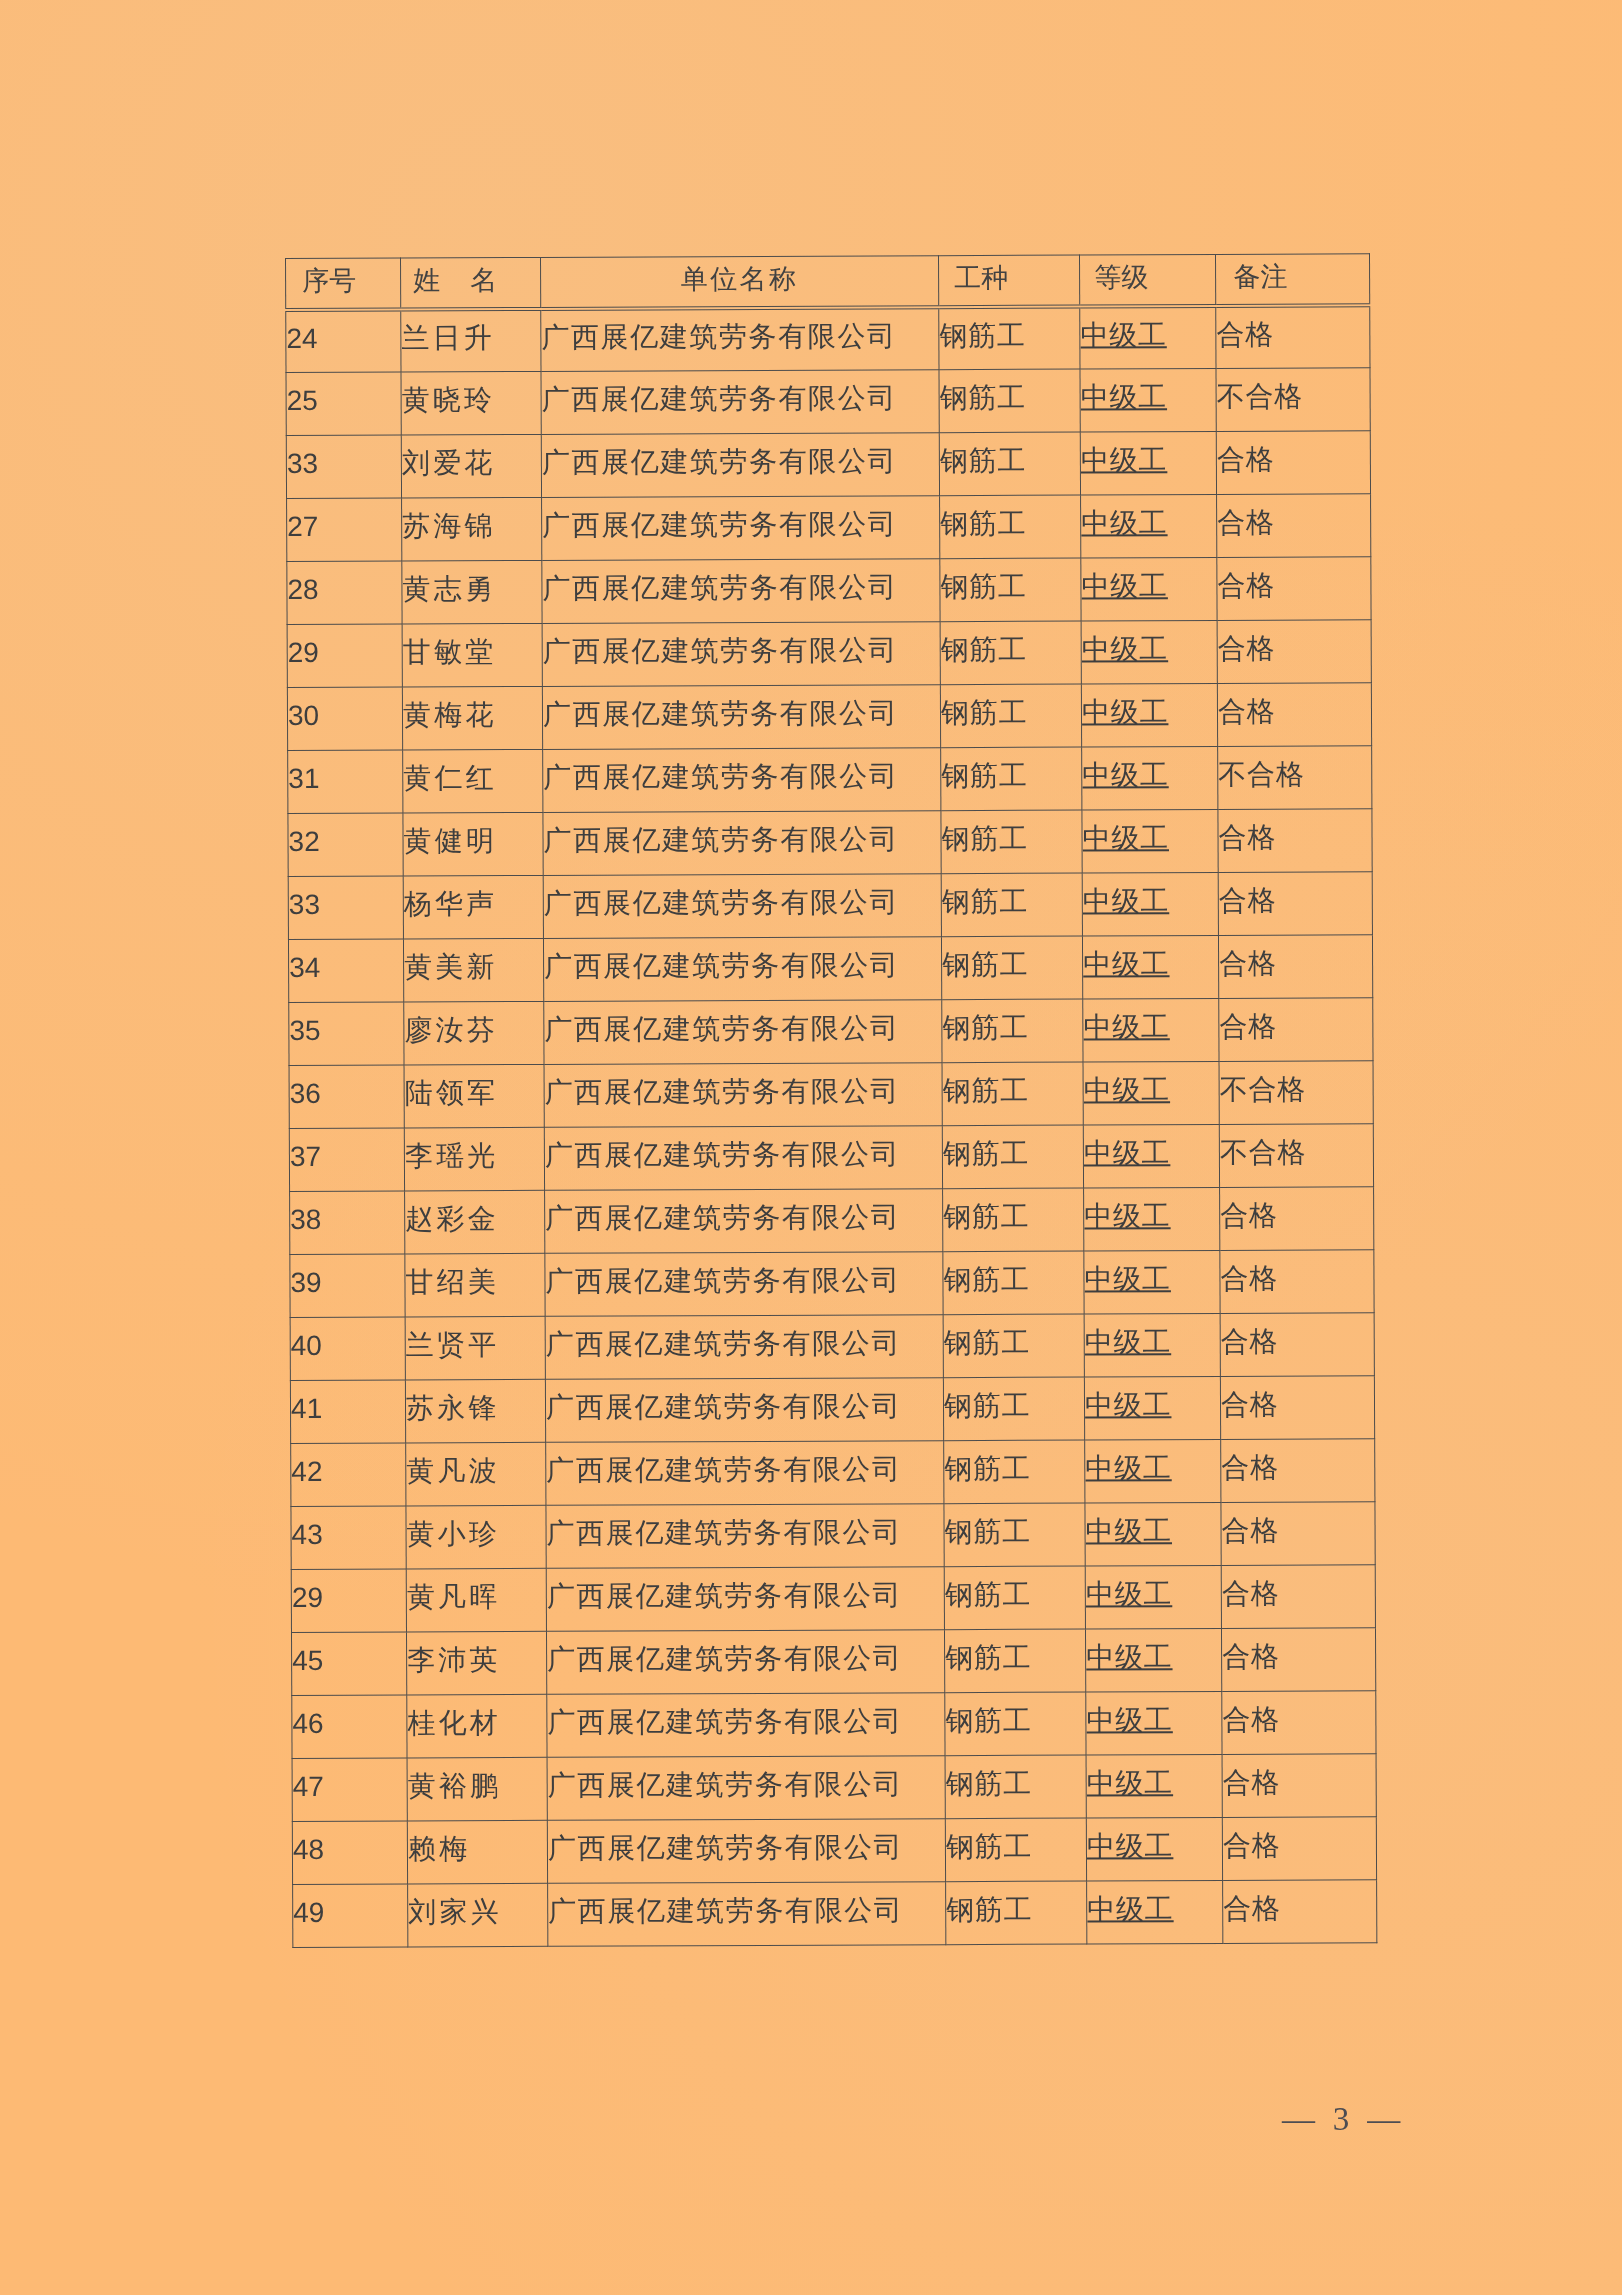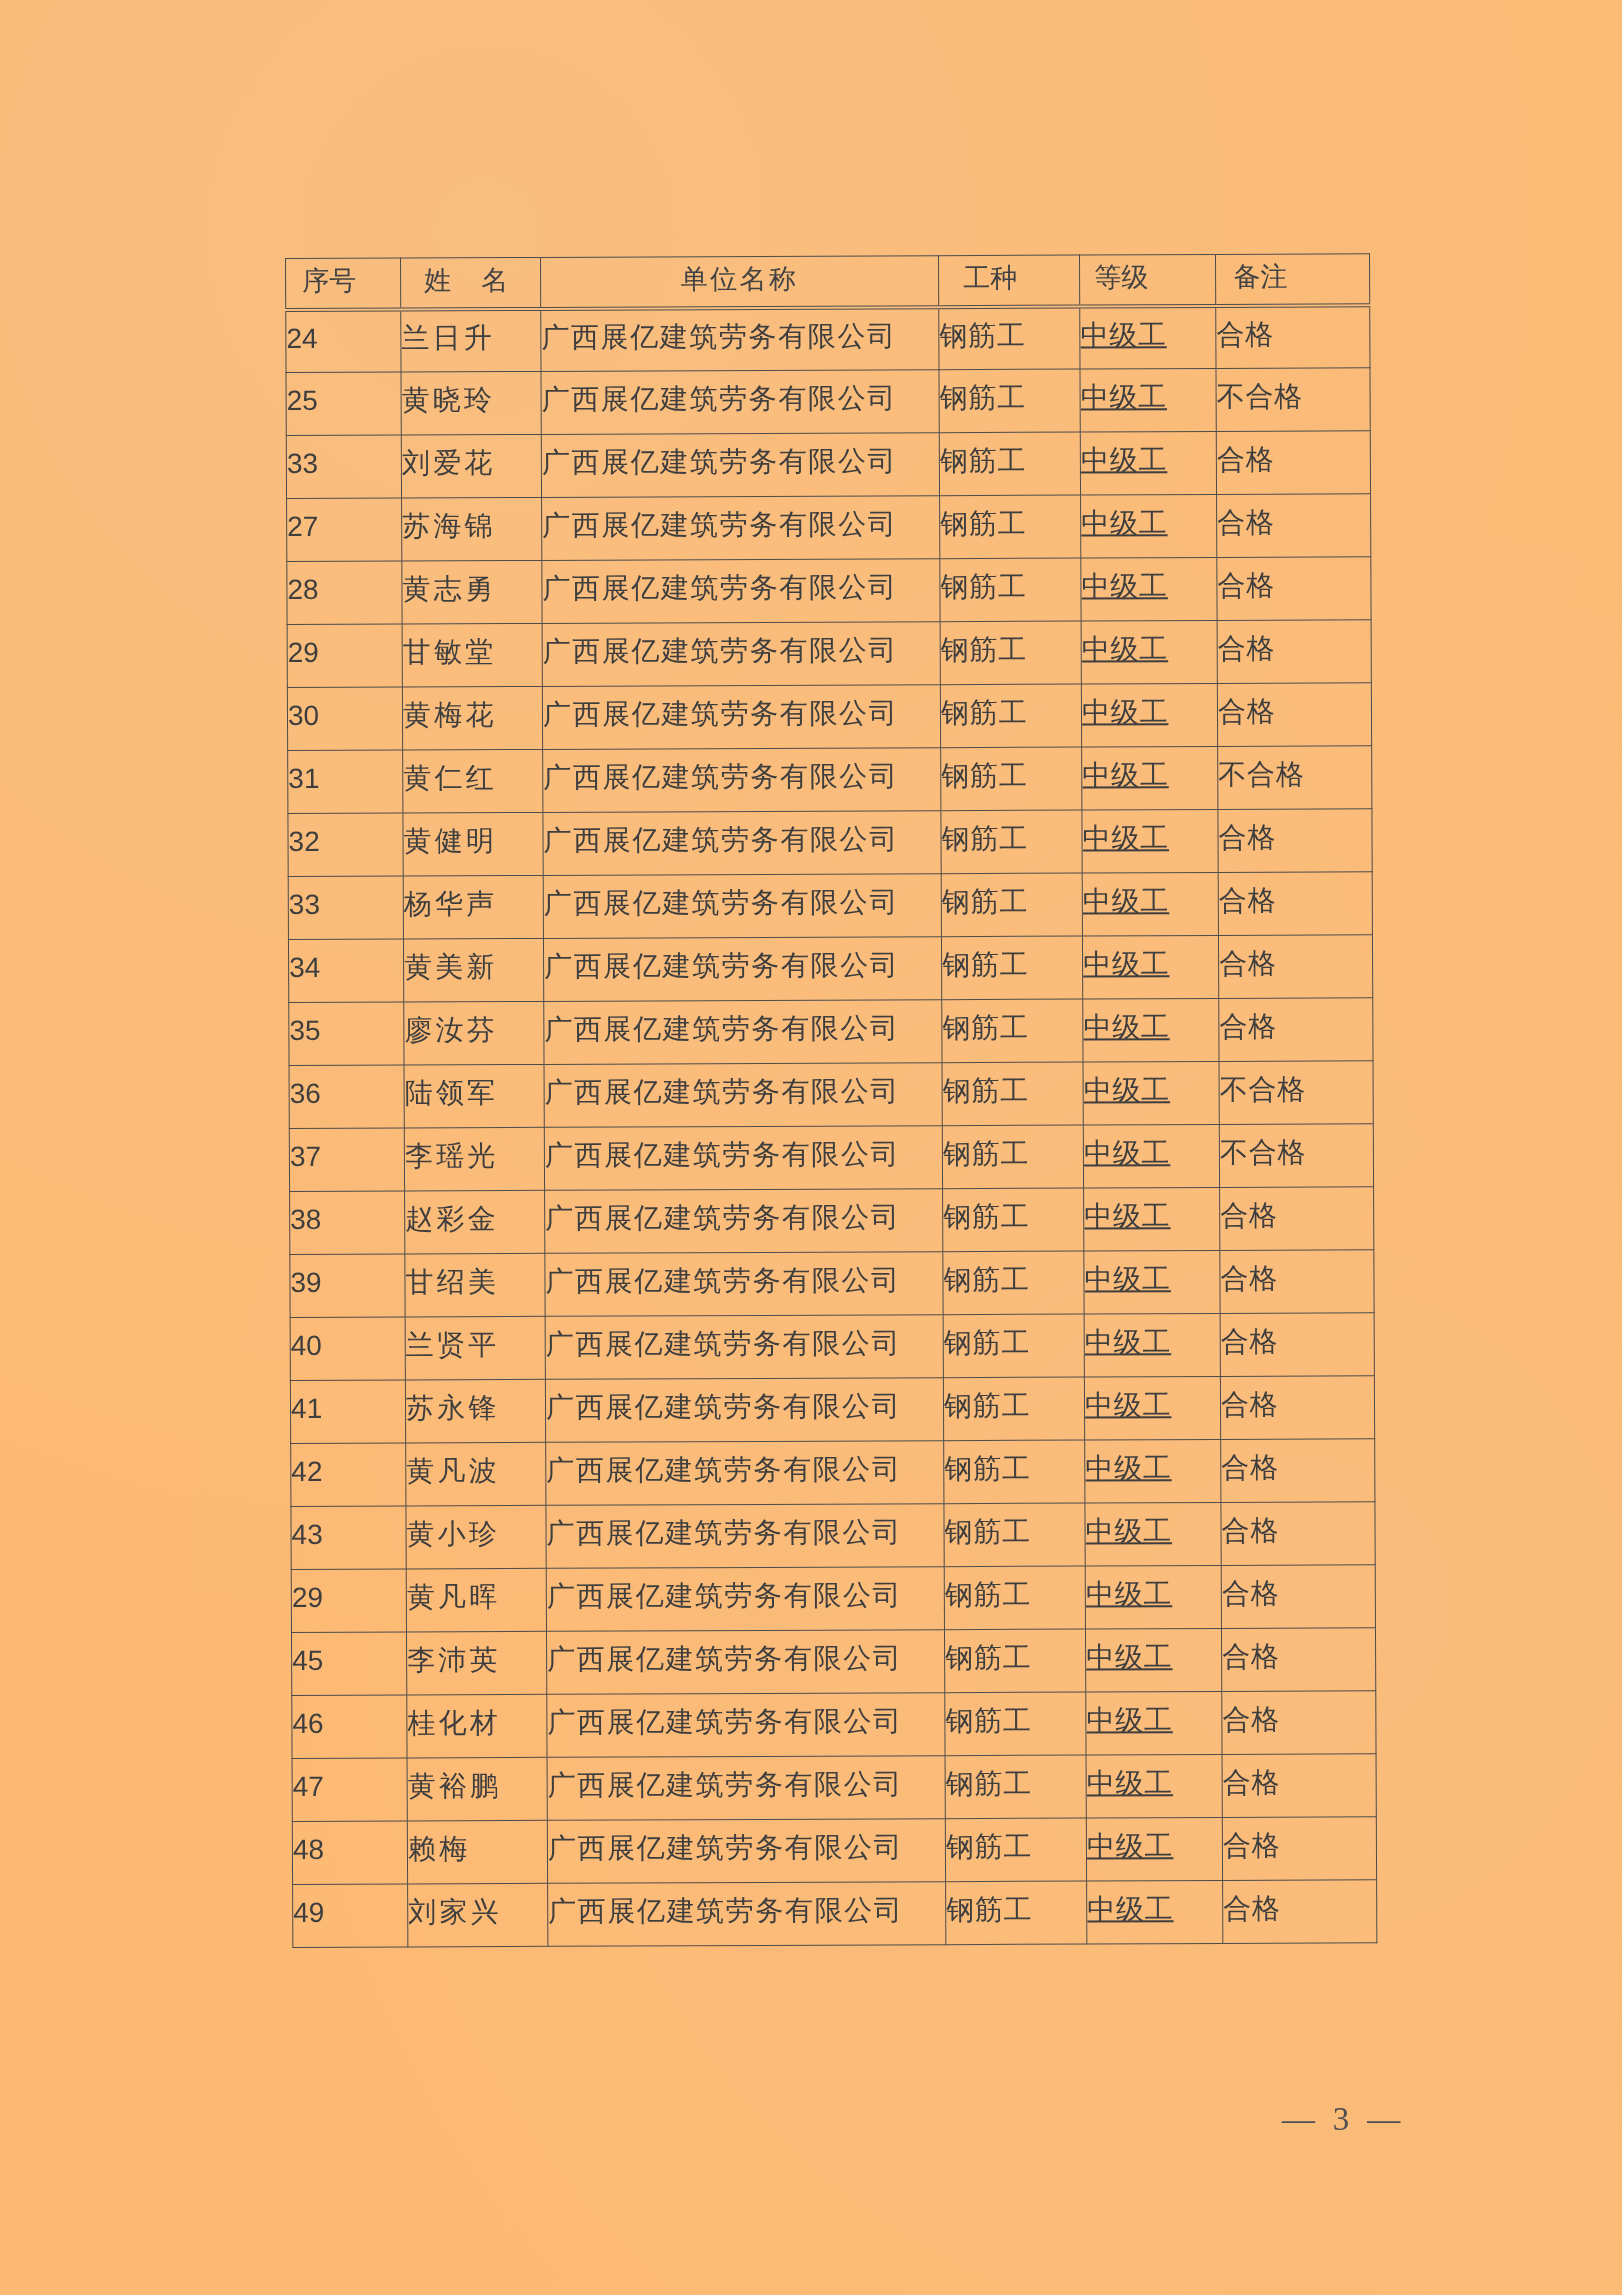--- a/index.html
+++ b/index.html
@@ -63,23 +63,23 @@
   }
   table.roster thead th {
     border-bottom: 4px double #4c4c4c;
     font-weight: normal;
     font-size: 27px;
     color: #424242;
     text-align: left;
     padding: 0 0 4.8px 19px;
   }
   table.roster thead th.h-seq   { padding-left: 16px; }
-  table.roster thead th.h-name  { padding-left: 23px; letter-spacing: 1.6px; }
+  table.roster thead th.h-name  { padding-left: 12px; letter-spacing: 1.6px; }
   table.roster thead th.h-comp  { text-align: center; padding-left: 0; letter-spacing: 2.4px; }
-  table.roster thead th.h-trade { padding-left: 24px; }
+  table.roster thead th.h-trade { padding-left: 15px; }
   table.roster thead th.h-grade { padding-left: 14.3px; }
   table.roster thead th.h-rem   { padding-left: 17.4px; }
 
   table.roster tbody tr {
     height: 63px;
   }
   table.roster tbody td {
     font-size: 28px;
     color: #3e3e3e;
     padding: 0 0 6.3px 0;

